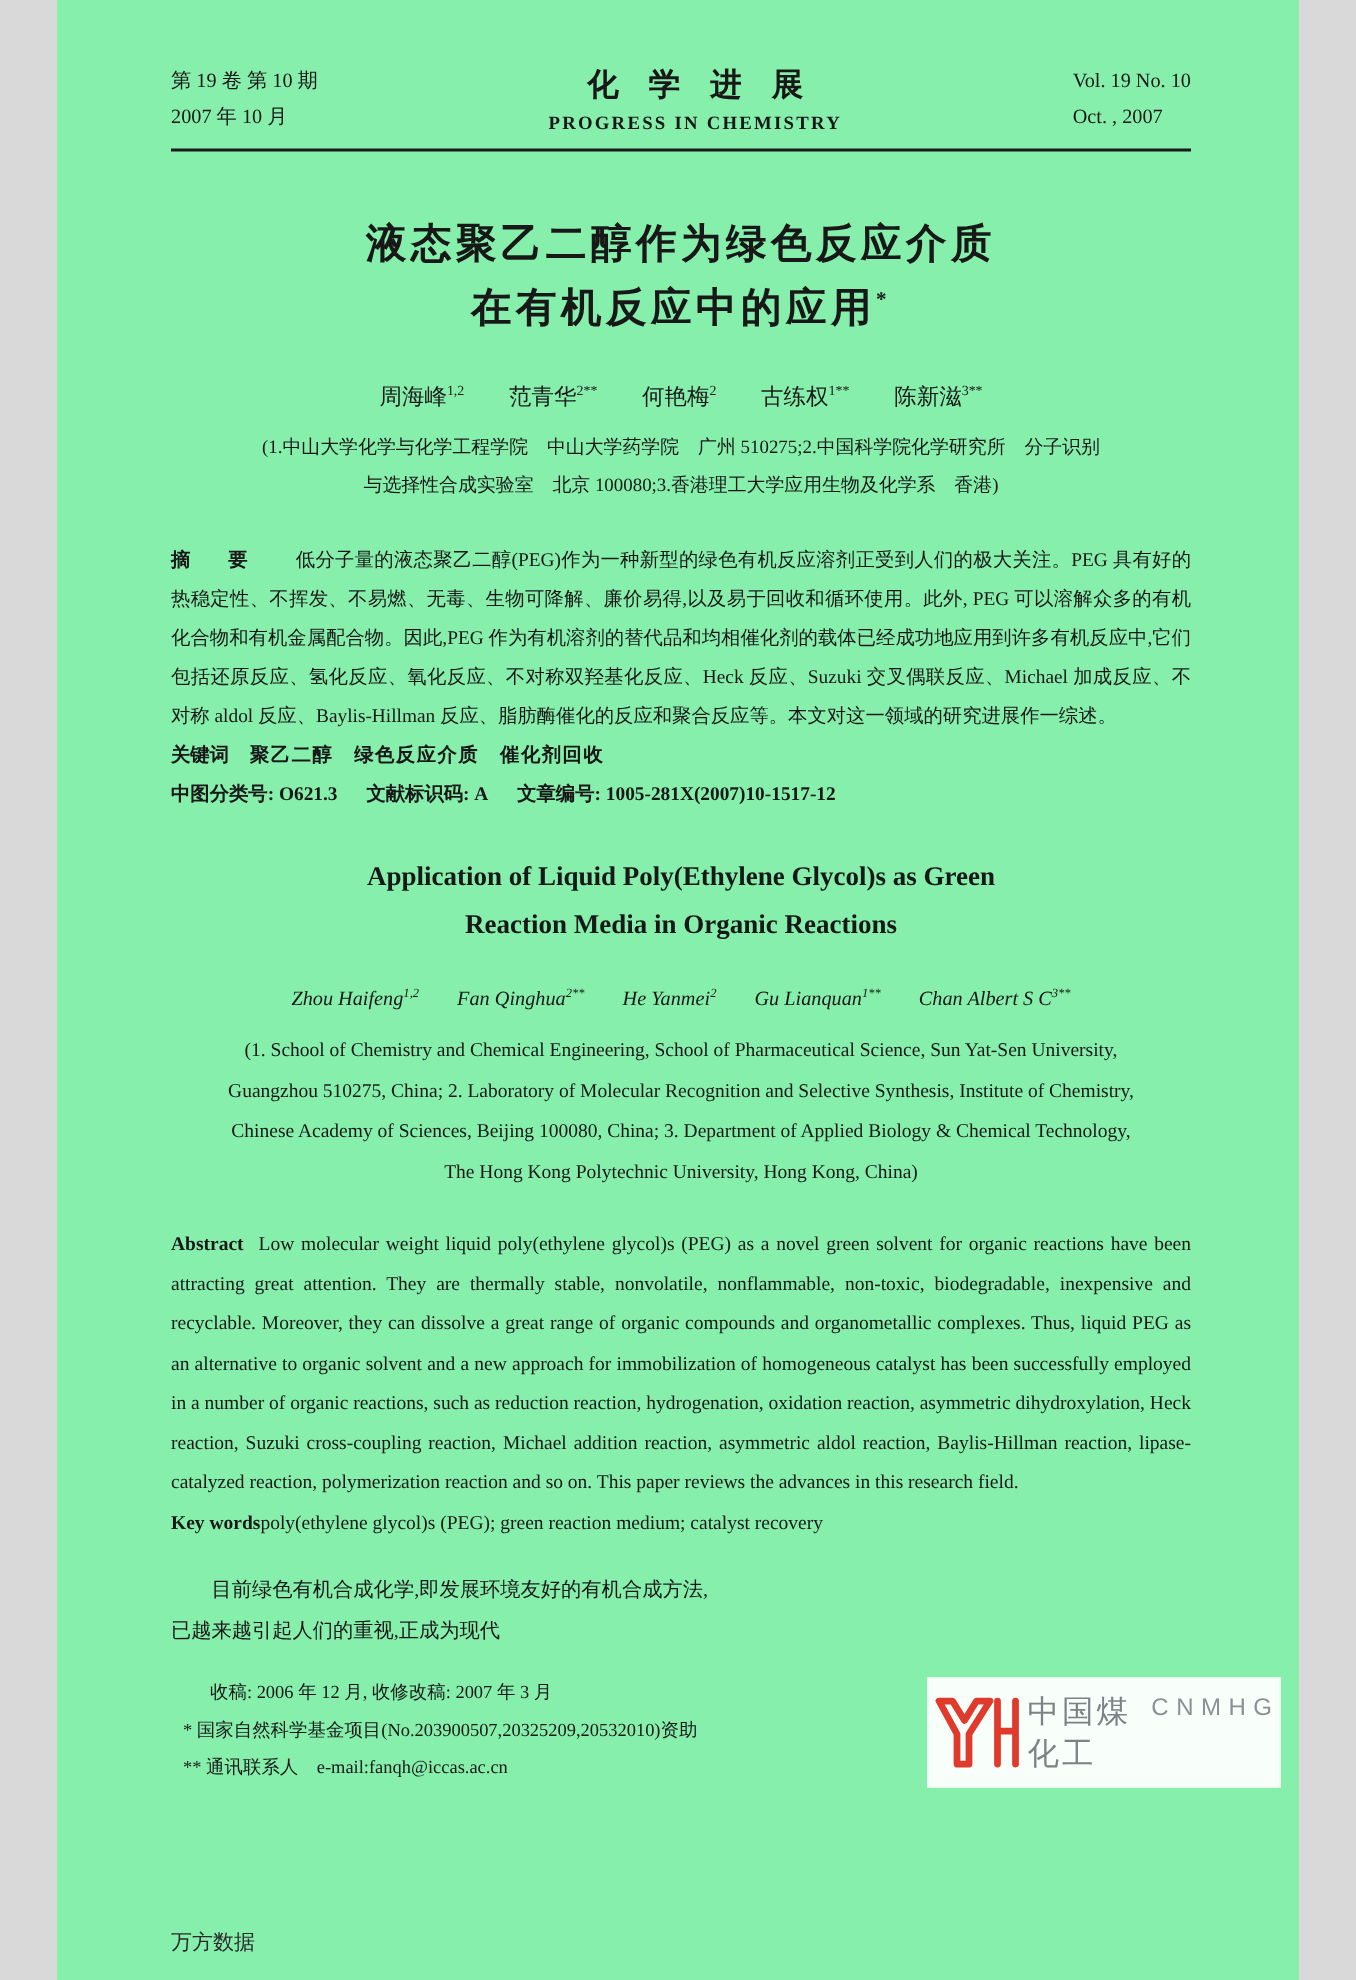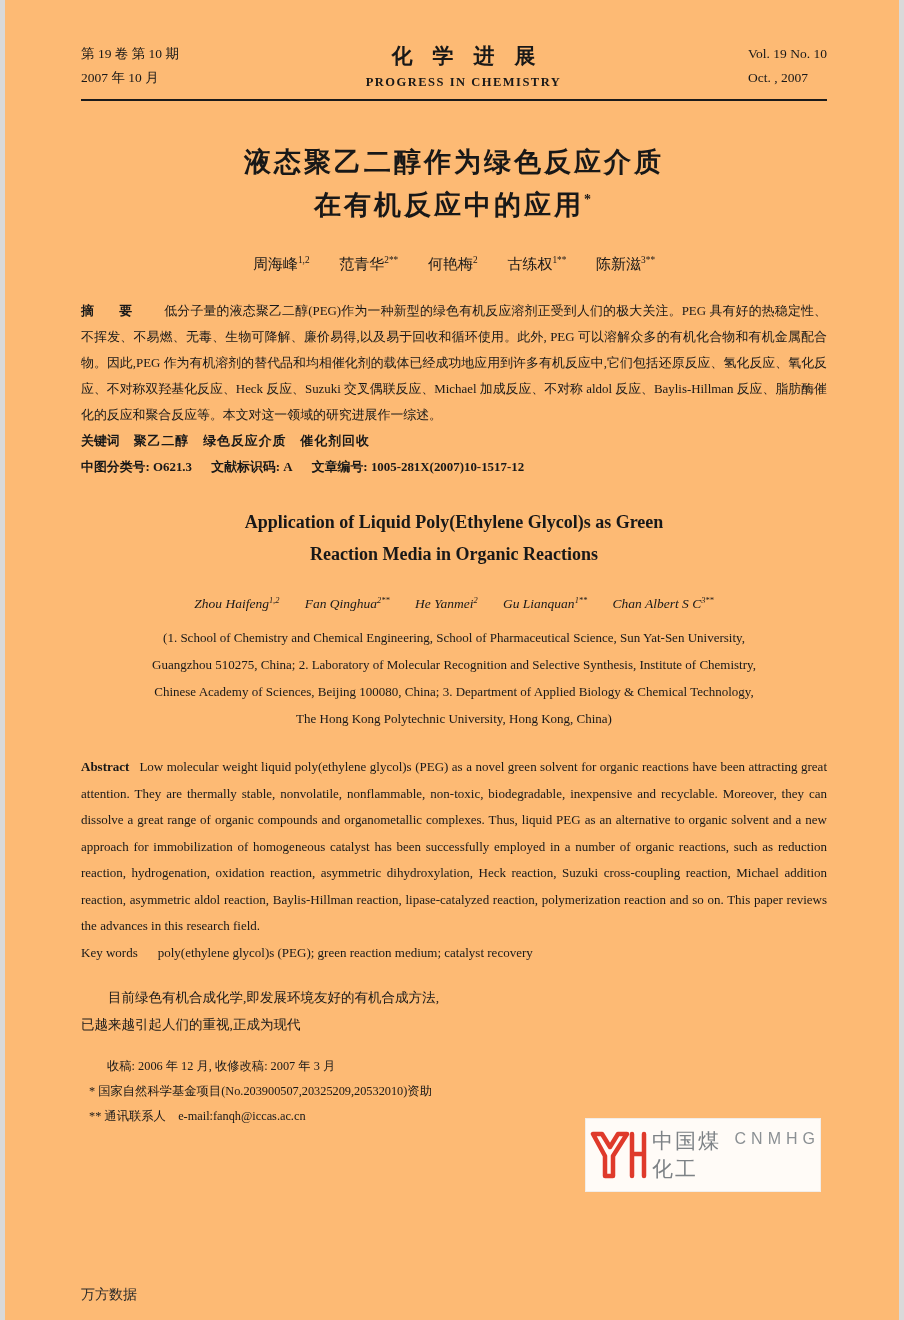--- a/index.html
+++ b/index.html
@@ -1,20 +1,20 @@
 <!DOCTYPE html>
 <html><head>
 <meta charset="utf-8">
 <style>
   * { margin:0; padding:0; box-sizing:border-box; }
   html,body { background:#d9d9d9; }
   body { font-family:"Liberation Serif","DejaVu Serif",serif; }
   .page {
-    position:relative; width:894px; height:1320px; margin:0 auto;
-    background:#fdba74; color:#181818; overflow:hidden;
+    position:relative; width:828px; height:1320px; margin:0 auto;
+    background:#86efac; color:#181818; overflow:hidden;
   }
   .content { padding:42px 72px 0 76px; }
 
   
   .journal-header { display:flex; justify-content:space-between; align-items:flex-start; }
   .h-side { font-size:13.5px; line-height:24px; }
   .h-right { text-align:left; }
   .h-center { text-align:center; flex:1; }
   .journal-cn { font-size:21px; letter-spacing:20px; padding-left:20px; font-weight:600; }
   .journal-en { font-size:12.5px; font-weight:bold; letter-spacing:1.5px; margin-top:5px; }
@@ -41,21 +41,21 @@
   
   .title-en { text-align:center; font-size:18px; font-weight:bold; line-height:32px; margin-top:26px; }
   .authors-en { text-align:center; font-style:italic; font-size:13.5px; margin-top:26px; }
   .authors-en .author { margin:0 11px; white-space:nowrap; }
   .affil-en { text-align:center; font-size:13px; line-height:27px; margin-top:12px; }
 
   
   .abstract-en { margin-top:22px; font-size:13px; line-height:26.5px; text-align:justify; }
   .abstract-en .lbl { font-weight:bold; margin-right:10px; }
   .kw-en { font-size:13px; line-height:26.5px; }
-  .kw-en .lbl { font-weight:normal; margin-right:20px; }
+  .kw-en .lbl { font-weight:bold; margin-right:0; }
 
   
   .body-cols { display:flex; gap:26px; margin-top:18px; }
   .col { width:358px; font-size:13.5px; line-height:27px; text-align:justify; }
   .col .indent { text-indent:2em; }
   .wm-gap { display:inline-block; width:138px; }
 
   
   .footnotes { margin-top:16px; font-size:12.3px; line-height:25px; }
   .fn-received { padding-left:26px; }
@@ -102,20 +102,24 @@
     </h1>
 
     <div class="authors-cn">
       <span class="author"><span>周海峰</span><sup>1,2</sup></span>
       <span class="author"><span>范青华</span><sup>2**</sup></span>
       <span class="author"><span>何艳梅</span><sup>2</sup></span>
       <span class="author"><span>古练权</span><sup>1**</sup></span>
       <span class="author"><span>陈新滋</span><sup>3**</sup></span>
     </div>
 
+    <div class="affil-cn">
+      <div>(1.中山大学化学与化学工程学院　中山大学药学院　广州 510275;2.中国科学院化学研究所　分子识别</div>
+      <div>与选择性合成实验室　北京 100080;3.香港理工大学应用生物及化学系　香港)</div>
+    </div>
 
     <p class="abstract-cn"><span class="lbl">摘　要</span><span>低分子量的液态聚乙二醇(PEG)作为一种新型的绿色有机反应溶剂正受到人们的极大关注。PEG 具有好的热稳定性、不挥发、不易燃、无毒、生物可降解、廉价易得,以及易于回收和循环使用。此外, PEG 可以溶解众多的有机化合物和有机金属配合物。因此,PEG 作为有机溶剂的替代品和均相催化剂的载体已经成功地应用到许多有机反应中,它们包括还原反应、氢化反应、氧化反应、不对称双羟基化反应、Heck 反应、Suzuki 交叉偶联反应、Michael 加成反应、不对称 aldol 反应、Baylis-Hillman 反应、脂肪酶催化的反应和聚合反应等。本文对这一领域的研究进展作一综述。</span></p>
 
     <div class="kw-line">
       <span class="lbl">关键词</span><span class="val">聚乙二醇　绿色反应介质　催化剂回收</span>
     </div>
 
     <div class="clc-line">
       <span class="seg"><span>中图分类号:</span> <span>O621.3</span></span>
       <span class="seg"><span>文献标识码:</span> <span>A</span></span>

